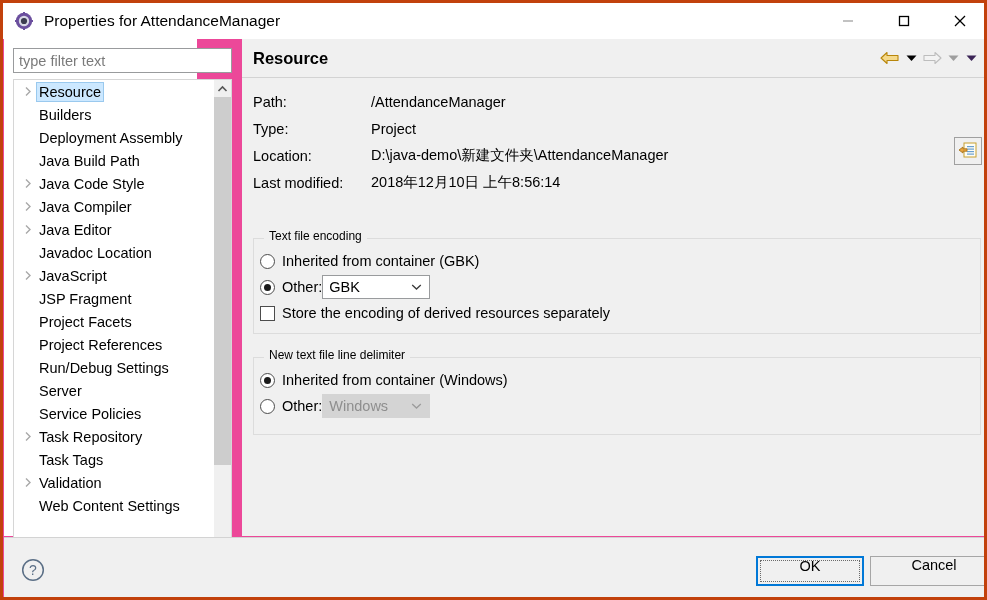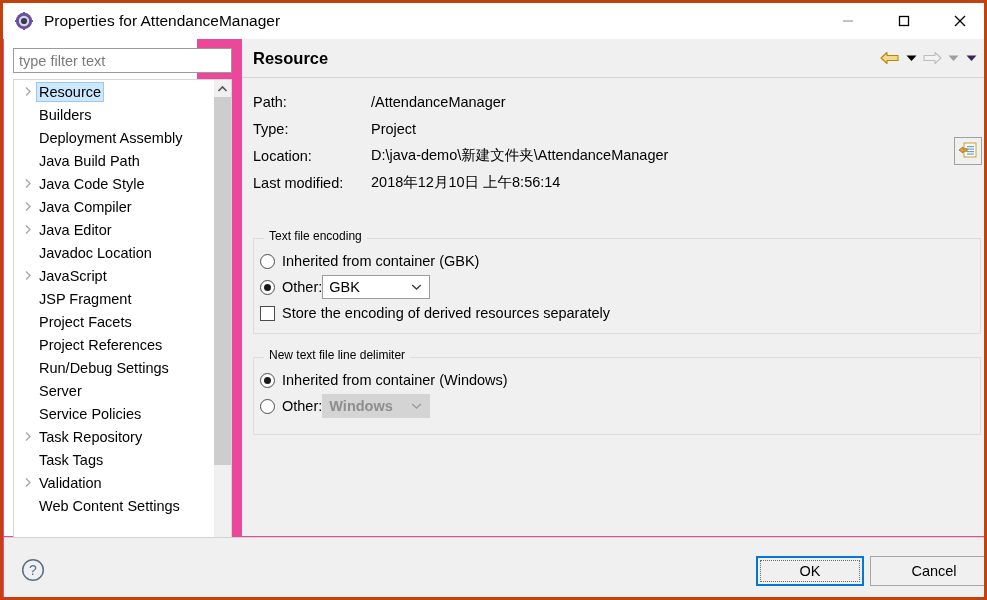--- a/index.html
+++ b/index.html
@@ -287,35 +287,34 @@
     font-size: 14.5px;
   }
   .combo .combo-caret {
     position: absolute;
     right: 7px; top: 0; bottom: 0;
     display: flex; align-items: center;
   }
   .combo.disabled {
     background: #d4d4d4;
     border-color: #d4d4d4;
-    font-weight: bold;
   }
   .combo.disabled .combo-text { color: #8e8e8e; }
 
   
   .btn {
     height: 26px;
     box-sizing: border-box;
     border: 1px solid #a6a6a6;
     background: #f0f0f0;
     font-size: 14.5px;
     font-family: "Liberation Sans", sans-serif;
     color: #000;
     display: flex;
-    align-items: center;
+    align-items: flex-start;
     justify-content: center;
     white-space: nowrap;
   }
   #btn-restore {
     position: absolute;
     left: 500px; top: 498px;
     width: 128px;
   }
   #btn-apply {
     position: absolute;

